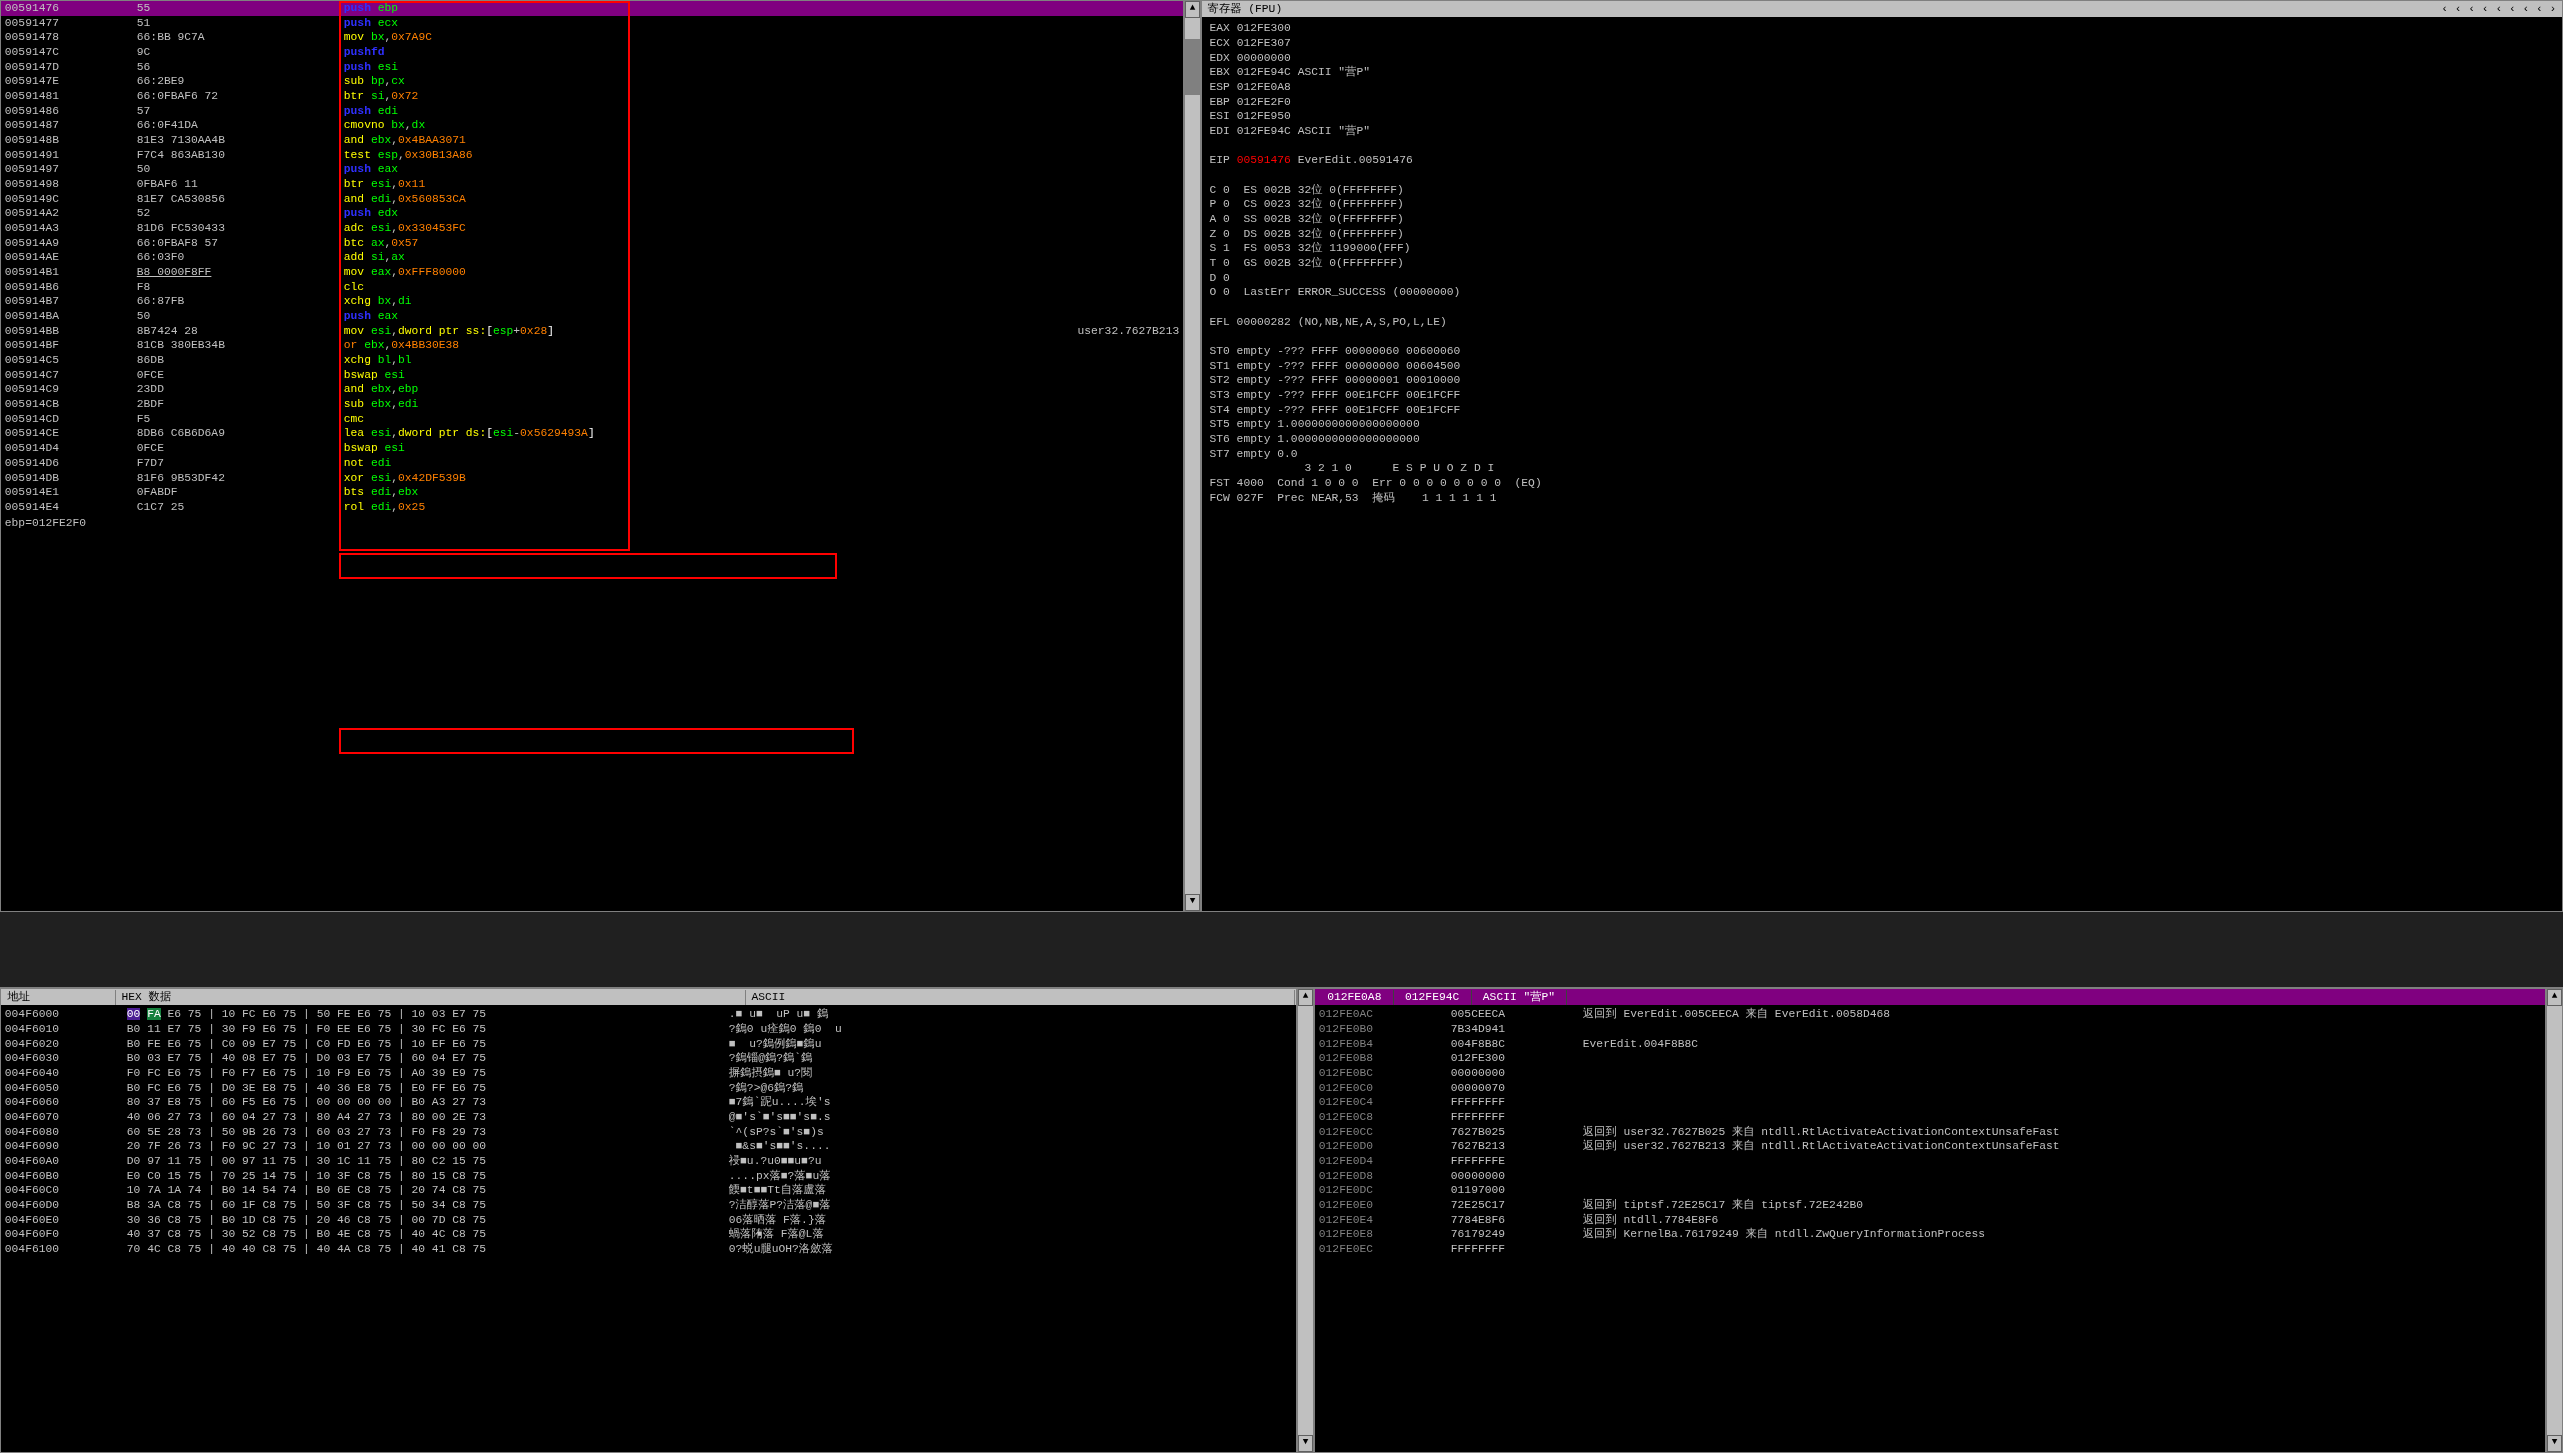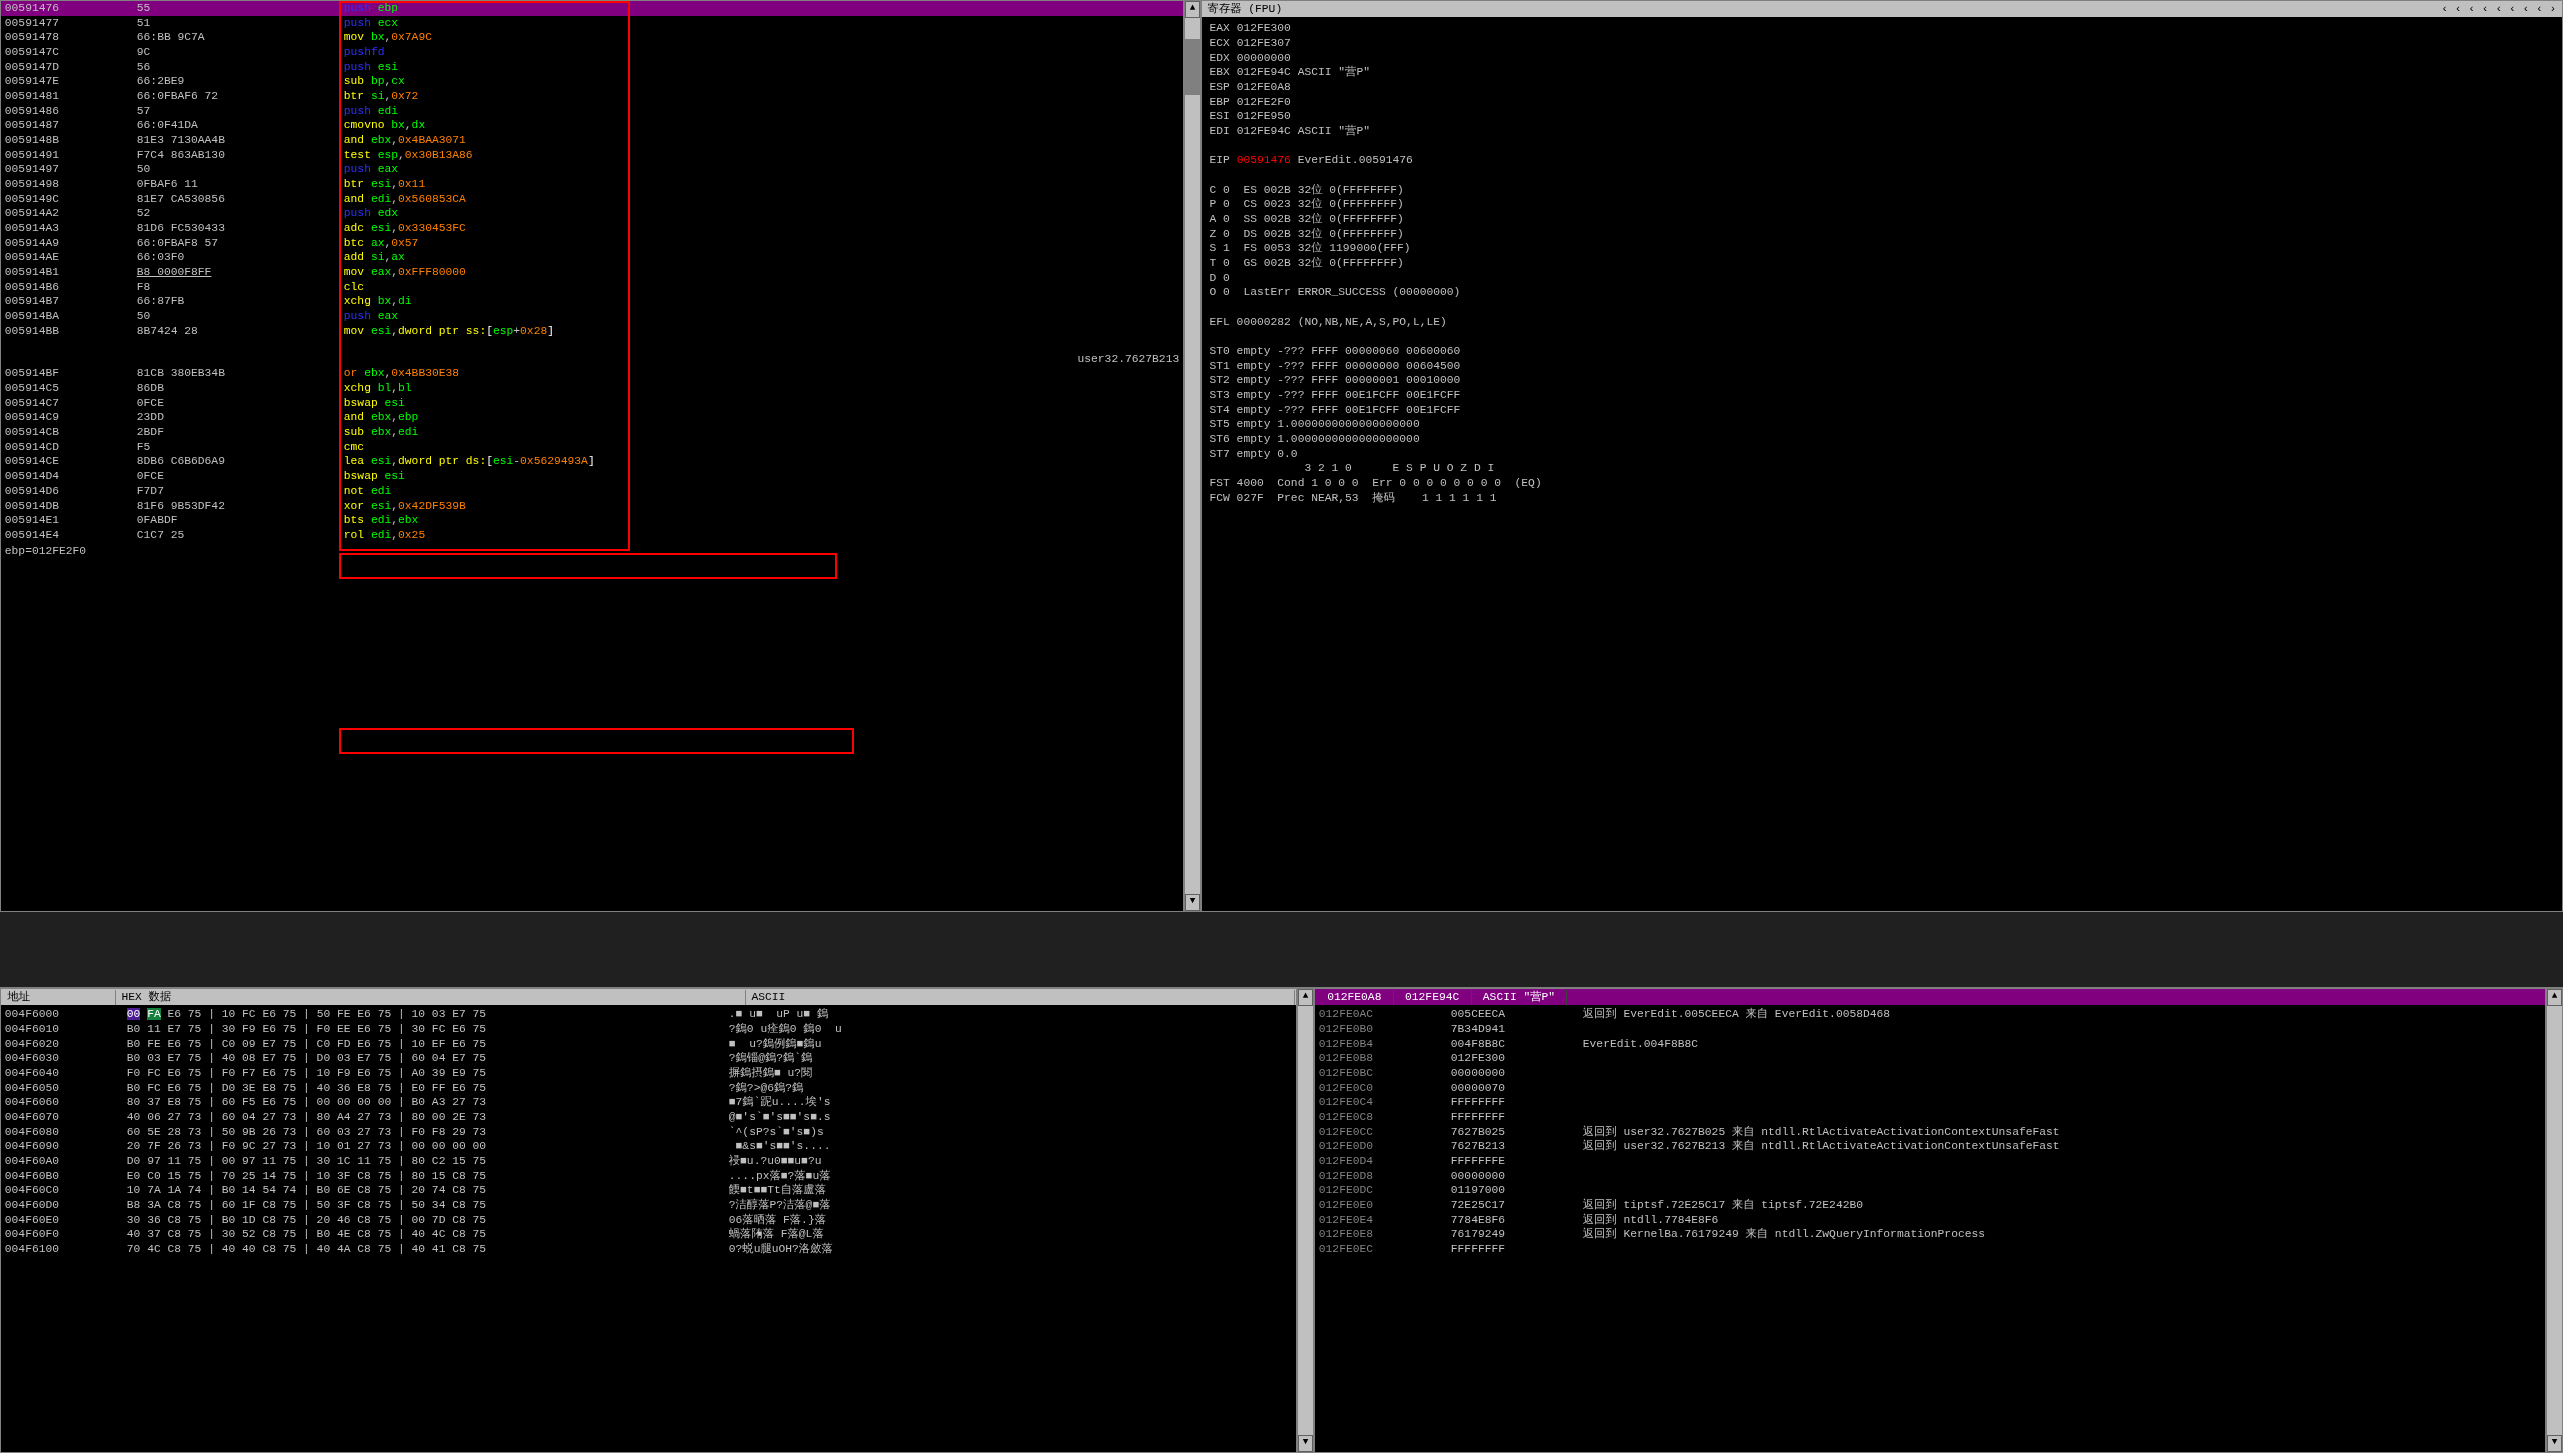--- a/index.html
+++ b/index.html
@@ -22,22 +22,22 @@
   width: 1184px;
   background: #000;
   position: relative;
   border: 0.9px solid #808080;
 }
 .disasm-row { display: flex; white-space: pre; padding: 0 3.8px; }
 .disasm-row.highlighted { background: #800080; }
 .col-addr { width: 132px; color: #c0c0c0; }
 .col-bytes { width: 207px; color: #c0c0c0; }
 .col-mnem { flex: 1; }
-.col-comment { color: #c0c0c0; margin-top: 28px; }
-.mnem-push { color: #3030ff; }
+.col-comment { color: #c0c0c0; }
+.mnem-push { color: #3030ff; font-weight: bold; }
 .mnem-mov { color: #ffff00; }
 .mnem-default { color: #ffff00; text-align: right; }
 .mnem-or { color: #ff8000; }
 .reg { color: #00ff00; }
 .imm { color: #ff8000; }
 .brackets { color: #ffffff; }
 .red-box-large {
   position: absolute;
   border: 2.8px solid #ff0000;
   pointer-events: none;

